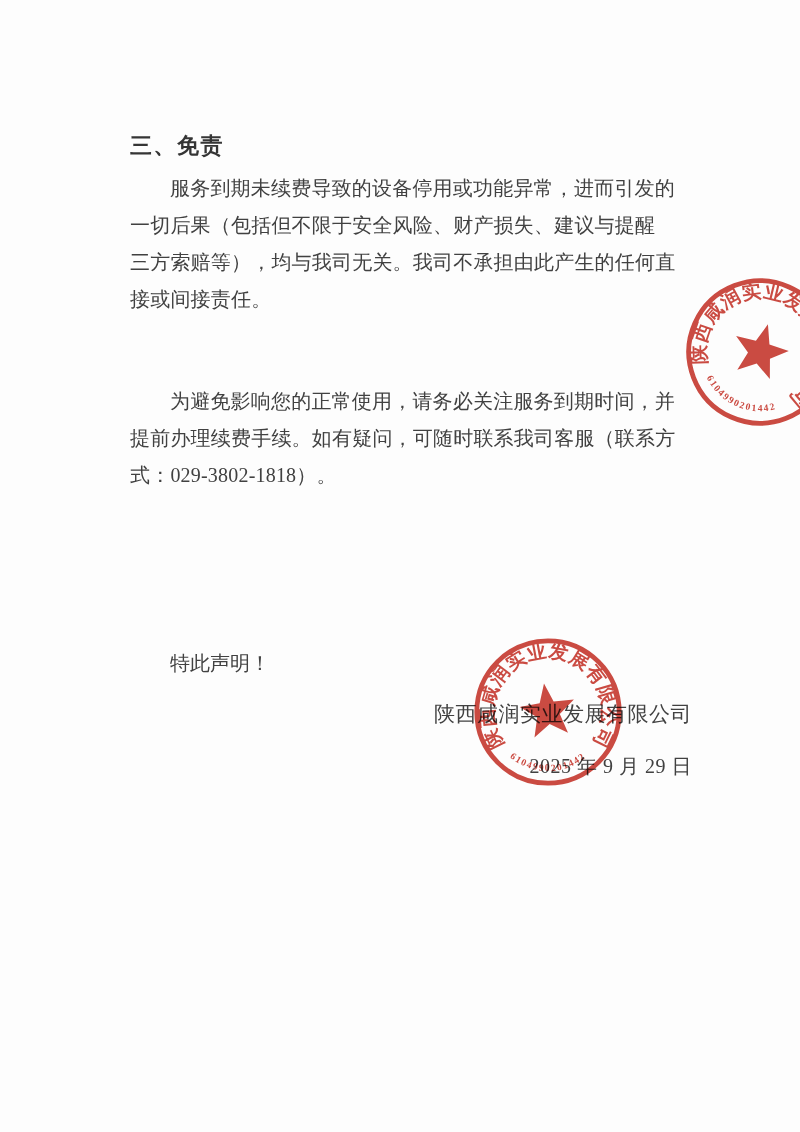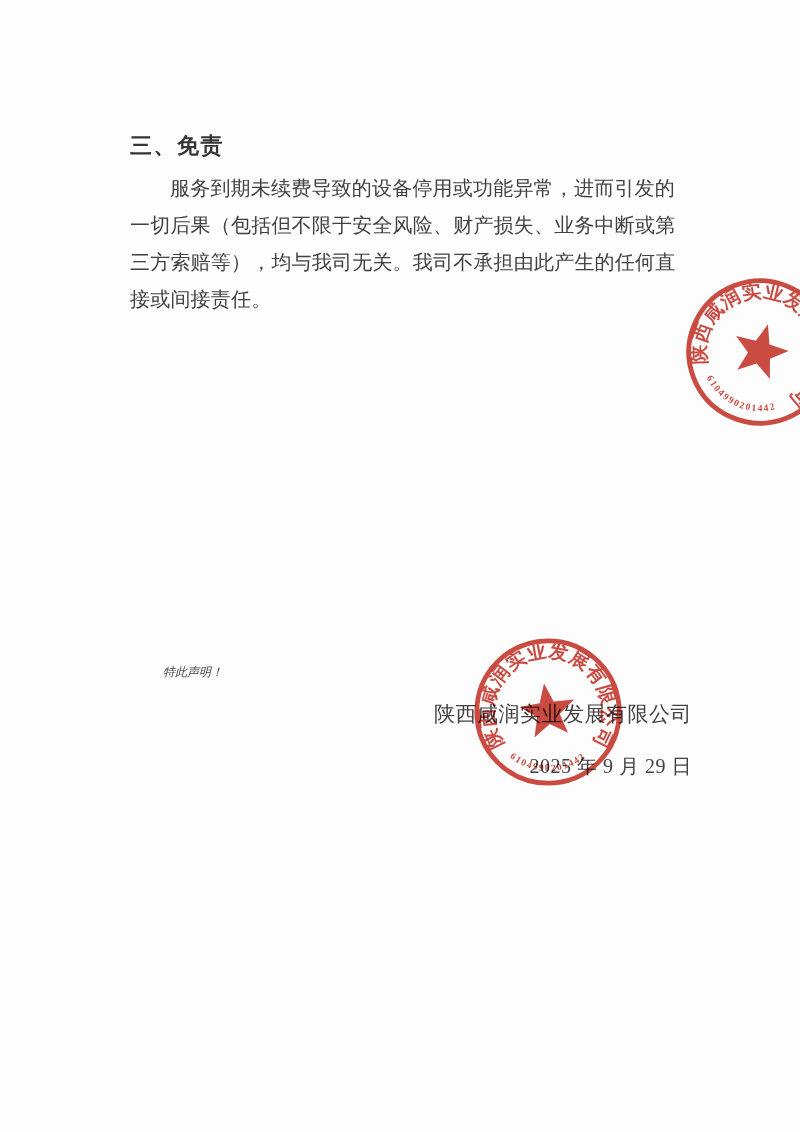--- a/index.html
+++ b/index.html
@@ -12,22 +12,22 @@
     position:absolute; left:130px; margin:0;
     font-family:"Liberation Sans","DejaVu Sans",sans-serif;
     font-size:22px; font-weight:bold; color:#353535; letter-spacing:1.5px;
   }
   .sec-body {
     position:absolute; left:130px; width:585px; margin:0;
     font-size:20px; line-height:37px; color:#414141;
     white-space:pre-line; text-indent:2em; letter-spacing:0.2px;
   }
   .closing {
-    position:absolute; left:130px; top:645px; margin:9px;
-    font-size:12px; line-height:37px; color:#414141; text-indent:2em;font-style:italic;
+    position:absolute; left:130px; top:645px; margin:0;
+    font-size:20px; line-height:37px; color:#414141; text-indent:2em;
   }
   .company-line {
     position:absolute; right:108px; top:700px; margin:0;
     font-size:21px; color:#414141; letter-spacing:0.5px;
   }
   .date-line {
     position:absolute; right:108px; top:753px; margin:0;
     font-size:20px; color:#414141; letter-spacing:0.5px;
   }
   .seal {
@@ -41,24 +41,27 @@
     font-weight:bold;
   }
 </style>
 </head>
 <body>
 
 <div class="page">
 
   <h2 class="sec-heading" style="top:131px">三、免责</h2>
   <p class="sec-body" style="top:170px">服务到期未续费导致的设备停用或功能异常，进而引发的
-一切后果（包括但不限于安全风险、财产损失、业务中断或第
+一切后果（包括但不限于安全风险、财产损失、建议与提醒
 三方索赔等），均与我司无关。我司不承担由此产生的任何直
 接或间接责任。</p>
 
+  <p class="sec-body" style="top:383px">为避免影响您的正常使用，请务必关注服务到期时间，并
+提前办理续费手续。如有疑问，可随时联系我司客服（联系方
+式：029-3802-1818）。</p>
 
 
   <p class="closing">特此声明！</p>
 
   <p class="company-line">陕西咸润实业发展有限公司</p>
   <p class="date-line">2025 年 9 月 29 日</p>
 
   <div class="seal seal-main">
     <svg viewBox="-100 -100 200 200" width="160" height="160">
       <circle cx="0" cy="0" r="89" fill="none" stroke-width="6" stroke="#c53026"></circle>

